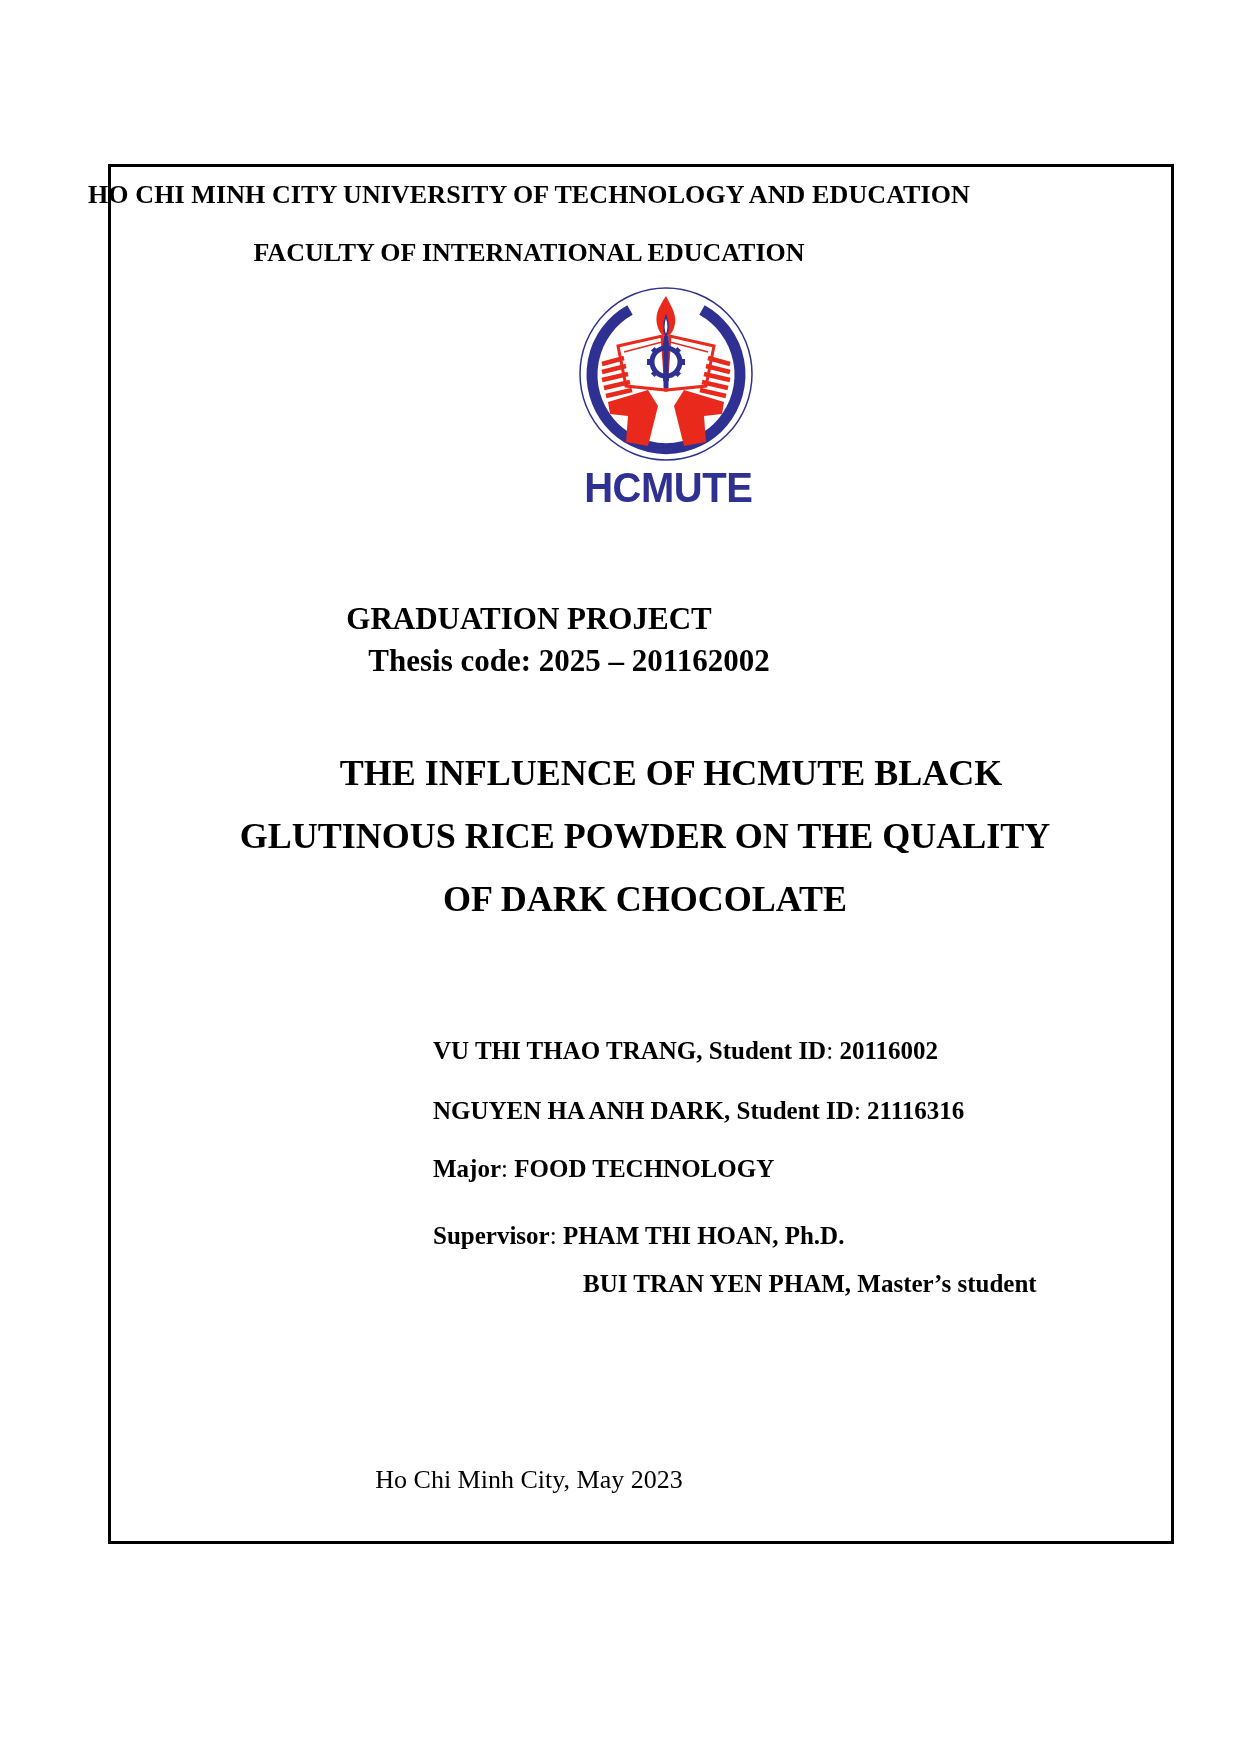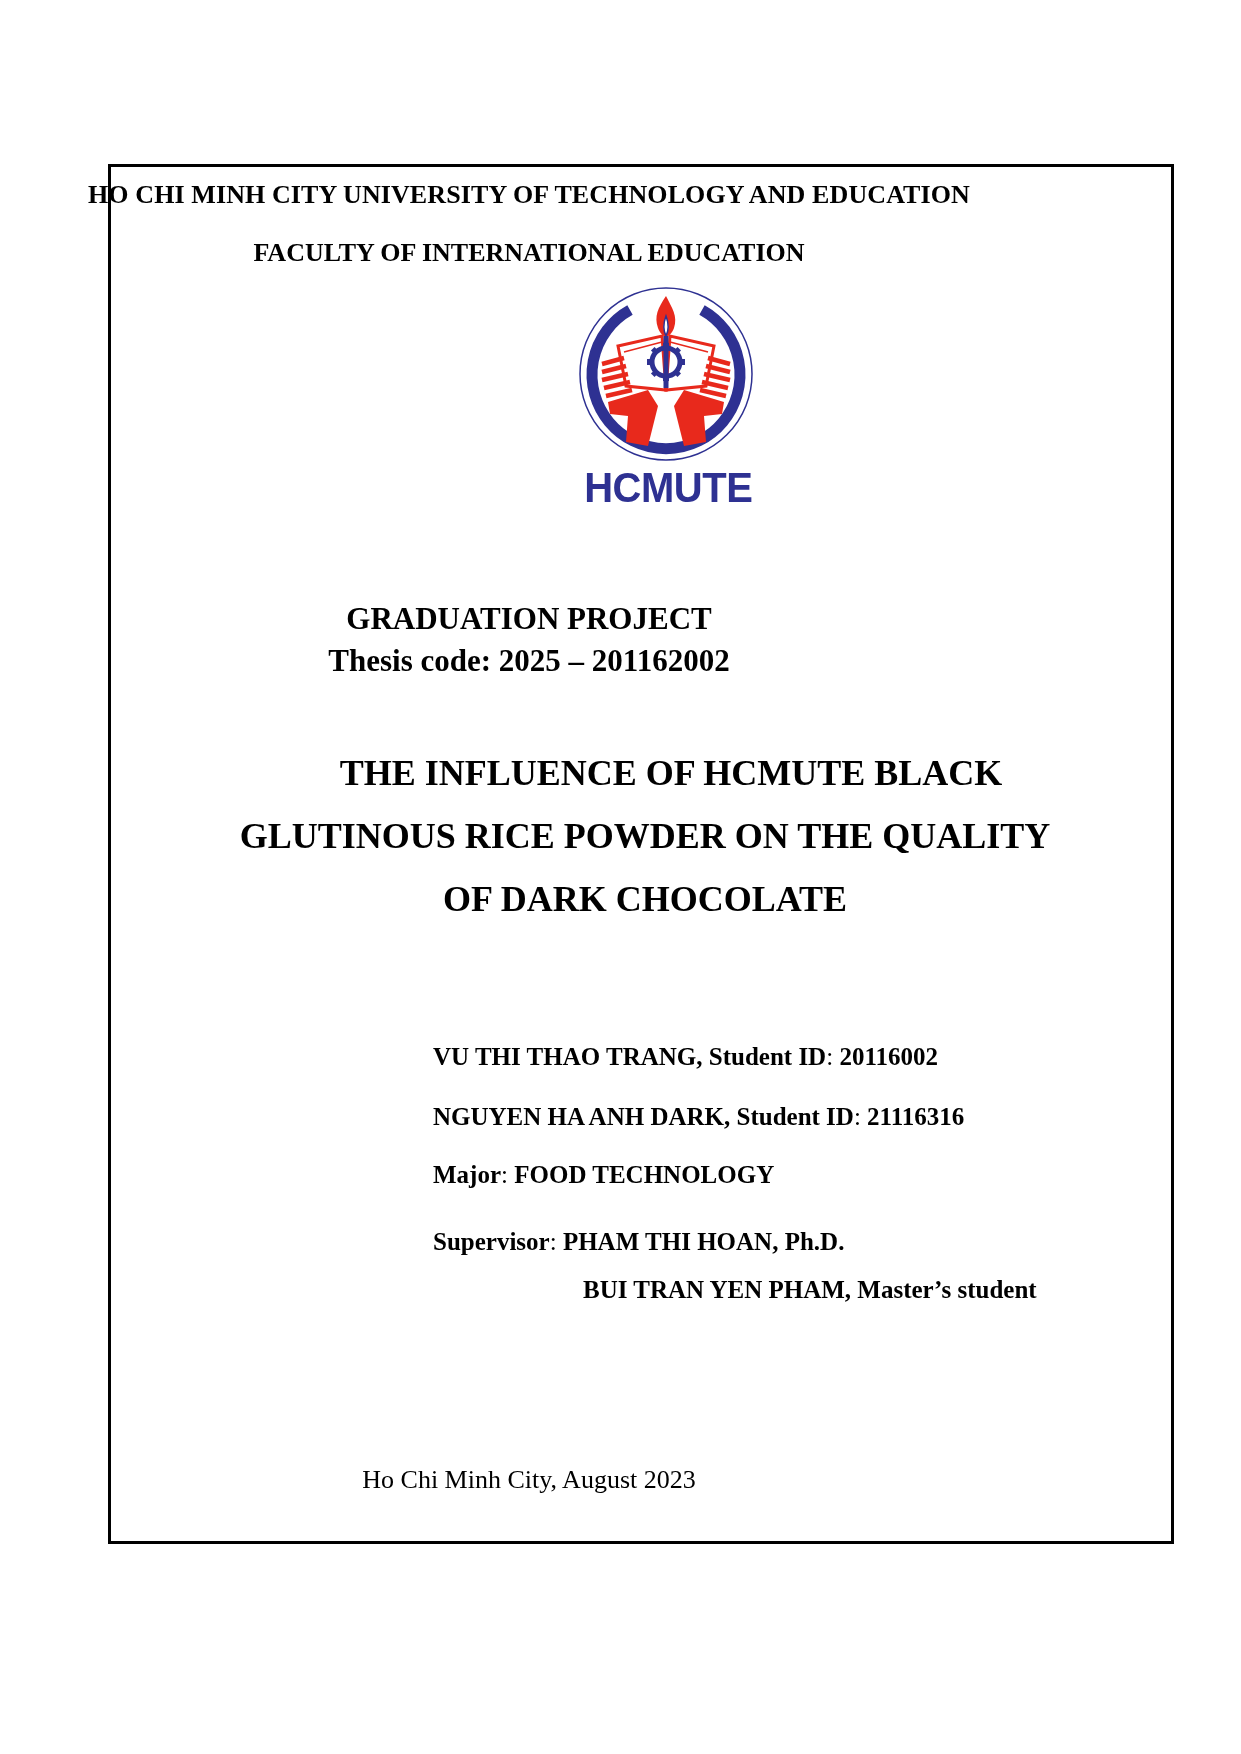--- a/index.html
+++ b/index.html
@@ -11,26 +11,26 @@
   .b { font-weight: bold; }
   .nb { font-weight: normal; }
   .univ { top: 182px; font-size: 26px; letter-spacing: 0.1px; }
   .faculty { top: 240px; font-size: 26px; }
   .logo { position: absolute; left: 578px; top: 286px; width: 176px; height: 176px; }
   .logo-text { position: absolute; left: 578px; top: 462px; width: 176px; text-align: center;
                font-family: "Liberation Sans", "DejaVu Sans", sans-serif; font-weight: bold;
                font-size: 43px; line-height: 50px; transform: scaleX(0.93); transform-origin: center;
                letter-spacing: -0.5px; }
   .gp { top: 603px; font-size: 31px; }
-  .code { top: 645px; font-size: 31px; }
+  .code { top: 645px; font-size: 31px; padding-left: 40px; }
   .title { position: absolute; font-size: 36px; font-weight: bold; white-space: nowrap; line-height: 1; }
   .t1 { left: 337px; top: 755px; width: 668px; text-align: center; }
   .t2 { left: 0; top: 818px; width: 1290px; text-align: center; }
   .t3 { left: 0; top: 881px; width: 1290px; text-align: center; }
-  .info { position: absolute; left: 433px; font-size: 25px; font-weight: bold; white-space: nowrap; line-height: 1; margin-top: 6px; }
+  .info { position: absolute; left: 433px; font-size: 25px; font-weight: bold; white-space: nowrap; line-height: 1; }
   .i1 { top: 1038px; }
   .i2 { top: 1098px; }
   .i3 { top: 1156px; }
   .i4 { top: 1223px; }
   .i5 { top: 1271px; left: 583px; }
   .date { top: 1467px; font-size: 26px; font-weight: normal; }
 </style>
 </head>
 <body>
 
@@ -106,13 +106,13 @@
 <div class="info i3">
   <span>Major</span><span class="nb">:</span>
   <span>FOOD TECHNOLOGY</span>
 </div>
 <div class="info i4">
   <span>Supervisor</span><span class="nb">:</span>
   <span>PHAM THI HOAN, Ph.D.</span>
 </div>
 <div class="info i5">BUI TRAN YEN PHAM, Master’s student</div>
 
-<div class="line date">Ho Chi Minh City, August 2023</div>
+<div class="line date">Ho Chi Minh City, May 2023</div>
 
 </body></html>

